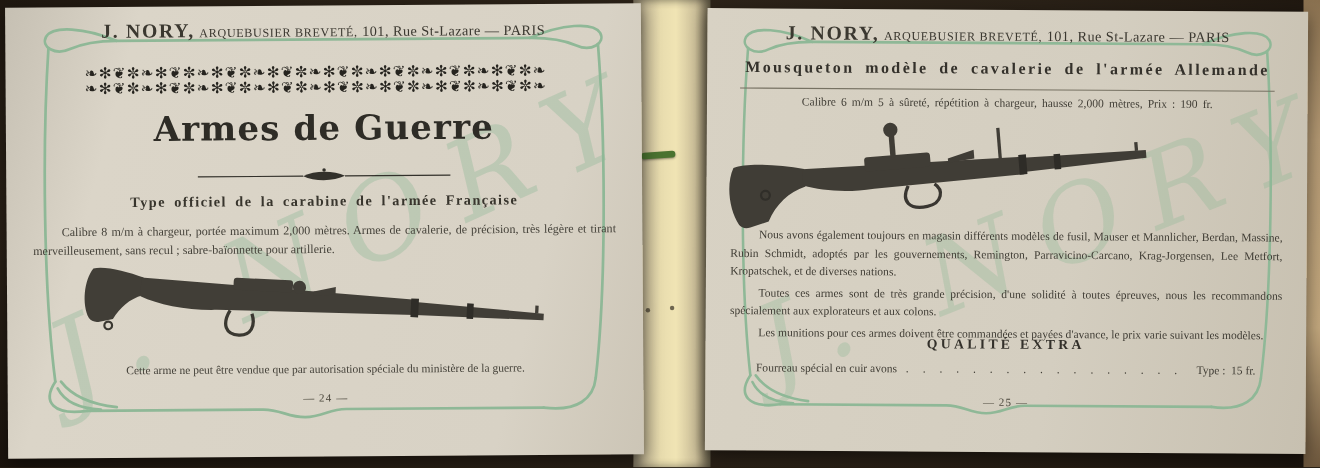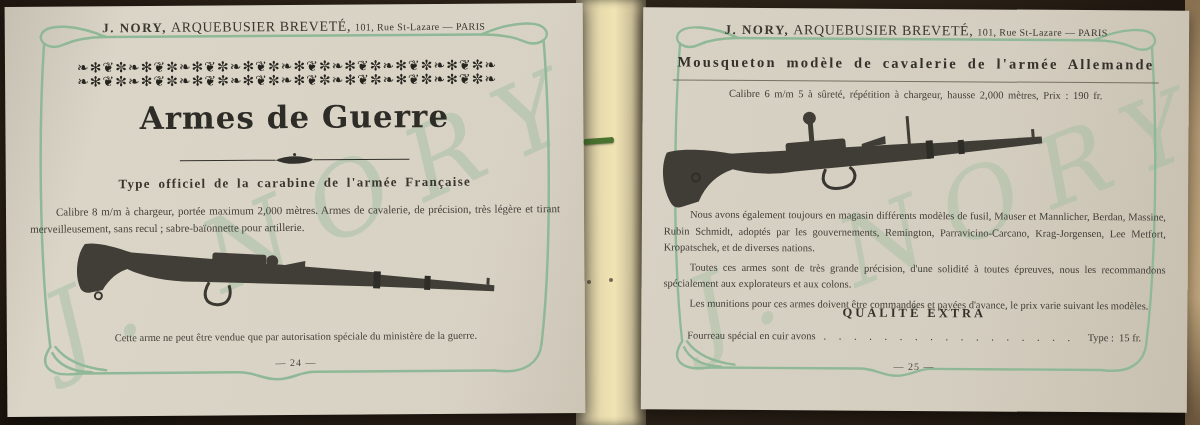--- a/index.html
+++ b/index.html
@@ -23,23 +23,23 @@
          background:linear-gradient(100deg,#d8d2c4 0%,#d4cec0 60%,#c7c0b0 100%);}
 
   .pborder{position:absolute;left:0;top:0;width:100%;height:100%;pointer-events:none;}
 
   .watermark{position:absolute;font-family:"DejaVu Serif",serif;font-style:italic;
          color:rgba(136,182,146,.34);white-space:nowrap;pointer-events:none;}
   .wm-left{font-size:100px;letter-spacing:26px;left:18px;top:150px;transform:rotate(-24deg);}
   .wm-right{font-size:96px;letter-spacing:24px;left:30px;top:150px;transform:rotate(-22deg);color:rgba(136,182,146,.30);}
 
   .phead{position:absolute;top:12px;left:0;width:100%;text-align:center;white-space:nowrap;color:#3b3830;}
-  .hdr-name{font-weight:bold;font-size:13px;letter-spacing:1.5px;}
-  .hdr-role{font-size:14px;letter-spacing:.6px;}
-  .hdr-addr{font-size:10px;letter-spacing:.4px;}
+  .hdr-name{font-weight:bold;font-size:18px;letter-spacing:1.5px;}
+  .hdr-role{font-size:11px;letter-spacing:.6px;}
+  .hdr-addr{font-size:13px;letter-spacing:.4px;}
 
   .ornament-band{position:absolute;top:54px;left:72px;width:420px;height:29px;overflow:hidden;
          text-align:center;color:#26241f;font-size:14px;line-height:14px;letter-spacing:1px;
          font-family:"DejaVu Sans",sans-serif;}
   .ltitle{position:absolute;top:94px;left:0;width:100%;margin:0;text-align:center;
          font-family:"DejaVu Serif",serif;font-size:31px;font-weight:bold;letter-spacing:1px;color:#2e2c26;}
   .divider{position:absolute;top:146px;left:50%;transform:translateX(-50%);}
   .lsub{position:absolute;top:170px;left:0;width:100%;margin:0;text-align:center;
          font-size:13px;font-weight:bold;letter-spacing:1.3px;word-spacing:3px;color:#38352d;}
   .lbody{position:absolute;top:197px;left:24px;right:24px;margin:0;font-size:11px;line-height:1.55;

